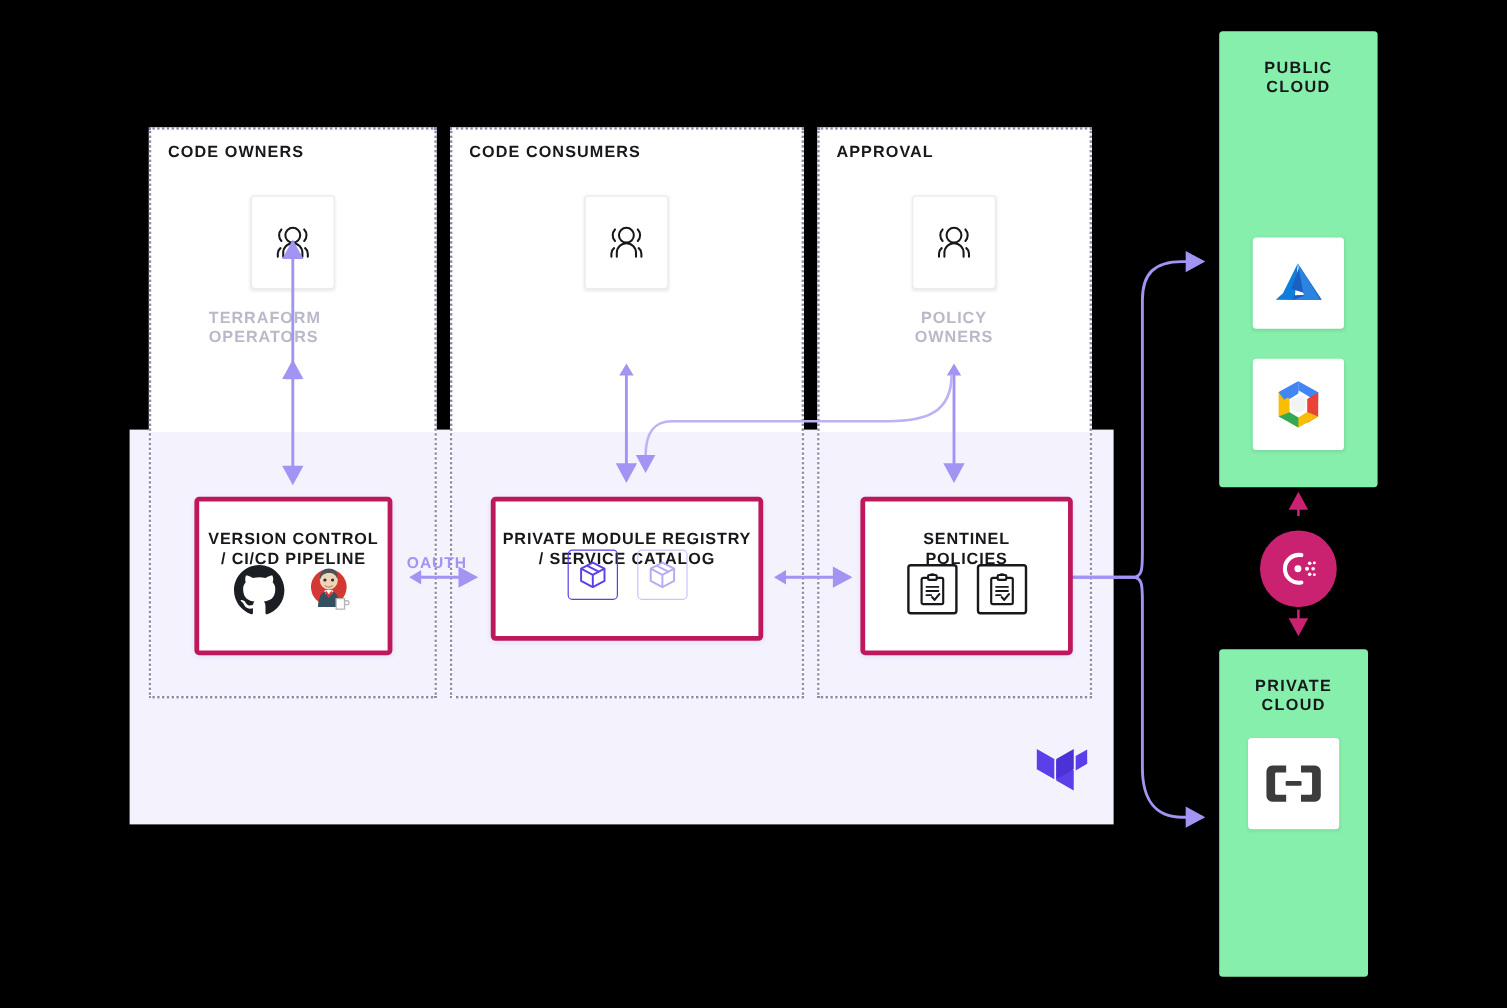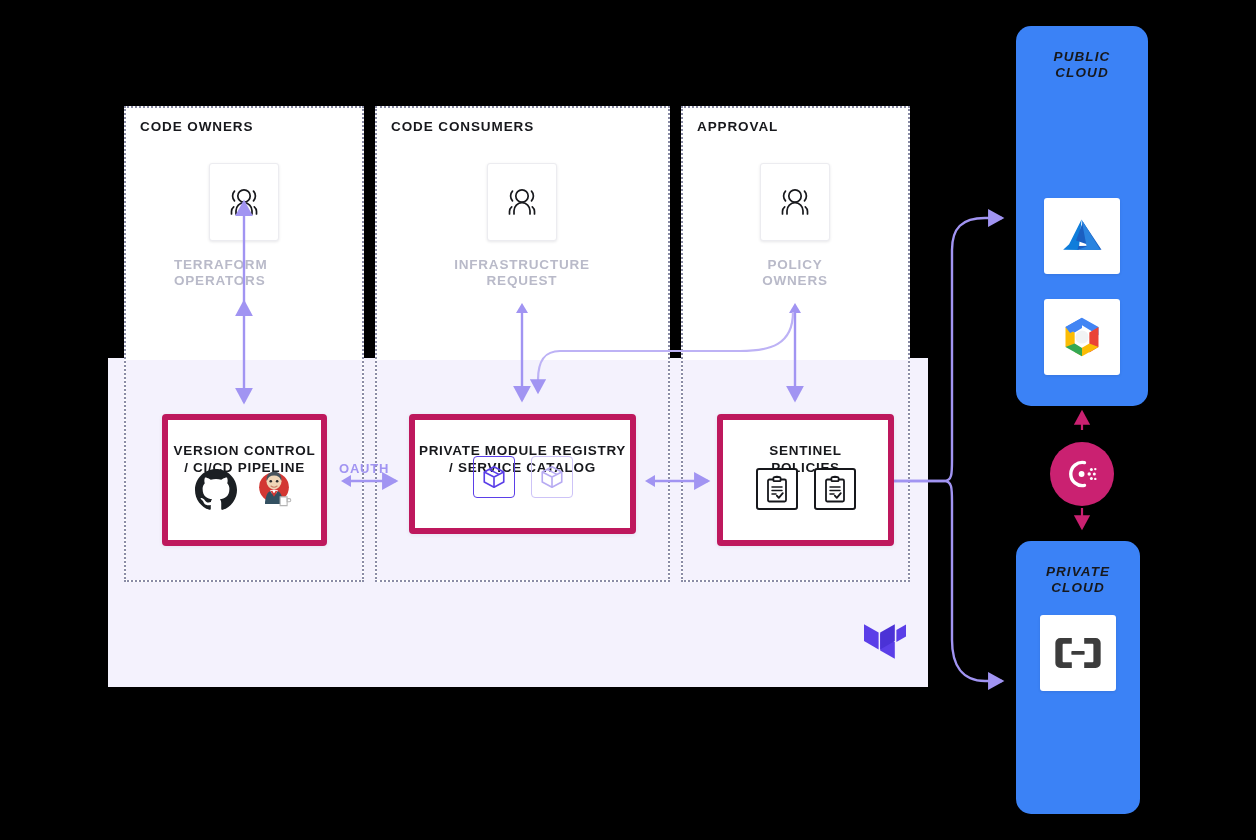--- a/index.html
+++ b/index.html
@@ -48,21 +48,21 @@
   }
   .persona-label {
     margin-top: 16px; text-align: center;
     font-size: 13.5px; font-weight: 700; letter-spacing: 0.8px;
     line-height: 16px; color: #b9bac9; white-space: pre-line;
   }
 
   
   .card {
     position: absolute; background: #fff;
-    border: 6px solid #be185d; border-radius: 4px;
+    border: 4px solid #be185d; border-radius: 4px;
     box-shadow: 0 1px 4px rgba(40,30,100,.07);
   }
   .card-title {
     position: absolute; left: 0; right: 0; top: 22px; text-align: center;
     font-size: 13.5px; font-weight: 700; letter-spacing: 0.7px;
     line-height: 17px; color: #17181c; white-space: pre-line;
   }
   .card-icons {
     position: absolute; left: 0; right: 0; bottom: 30px;
     display: flex; align-items: center; justify-content: center; gap: 16px;
@@ -81,21 +81,21 @@
   }
 
   
   .oauth-label {
     position: absolute; left: 339px; top: 461px;
     font-size: 13px; font-weight: 700; letter-spacing: 0.8px; color: #a194f2;
   }
 
   
   .cloud-panel {
-    position: absolute; background: #3b82f6; border-radius: 15px; font-style: italic;
+    position: absolute; background: #86efac; border-radius: 3px;
   }
   .cloud-title {
     position: absolute; left: 0; right: 0; top: 23px; text-align: center;
     font-size: 13.5px; font-weight: 700; letter-spacing: 1.1px;
     line-height: 16px; color: #17181c; white-space: pre-line;
   }
   .logo-tile {
     position: absolute; left: 50%; transform: translateX(-50%);
     width: 76px; height: 76px; background: #fff; border-radius: 3px;
     box-shadow: 0 1px 3px rgba(20,20,40,.10);
@@ -152,22 +152,20 @@
     <div class="persona-tile">
       <svg width="40" height="30" viewBox="0 0 40 30">
         <circle cx="20" cy="9" r="6.2" fill="none" stroke="#17181c" stroke-width="1.7"></circle>
         <path d="M10.5 4.2a7 7 0 0 0 0 9.6" fill="none" stroke="#17181c" stroke-width="1.7" stroke-linecap="round"></path>
         <path d="M29.5 4.2a7 7 0 0 1 0 9.6" fill="none" stroke="#17181c" stroke-width="1.7" stroke-linecap="round"></path>
         <path d="M12 27v-3.3a8 8 0 0 1 8-8 8 8 0 0 1 8 8V27" fill="none" stroke="#17181c" stroke-width="1.7" stroke-linecap="round"></path>
         <path d="M7.5 27v-2.6a6 6 0 0 1 2.2-4.6" fill="none" stroke="#17181c" stroke-width="1.7" stroke-linecap="round"></path>
         <path d="M32.5 27v-2.6a6 6 0 0 0-2.2-4.6" fill="none" stroke="#17181c" stroke-width="1.7" stroke-linecap="round"></path>
       </svg>
     </div>
-    <div class="persona-label" style="width:180px; margin-left:-55px; margin-top:16px;">INFRASTRUCTURE
-REQUEST</div>
   </div>
 
   <div class="persona" style="left:760px; top:163px;">
     <div class="persona-tile">
       <svg width="40" height="30" viewBox="0 0 40 30">
         <circle cx="20" cy="9" r="6.2" fill="none" stroke="#17181c" stroke-width="1.7"></circle>
         <path d="M10.5 4.2a7 7 0 0 0 0 9.6" fill="none" stroke="#17181c" stroke-width="1.7" stroke-linecap="round"></path>
         <path d="M29.5 4.2a7 7 0 0 1 0 9.6" fill="none" stroke="#17181c" stroke-width="1.7" stroke-linecap="round"></path>
         <path d="M12 27v-3.3a8 8 0 0 1 8-8 8 8 0 0 1 8 8V27" fill="none" stroke="#17181c" stroke-width="1.7" stroke-linecap="round"></path>
         <path d="M7.5 27v-2.6a6 6 0 0 1 2.2-4.6" fill="none" stroke="#17181c" stroke-width="1.7" stroke-linecap="round"></path>

